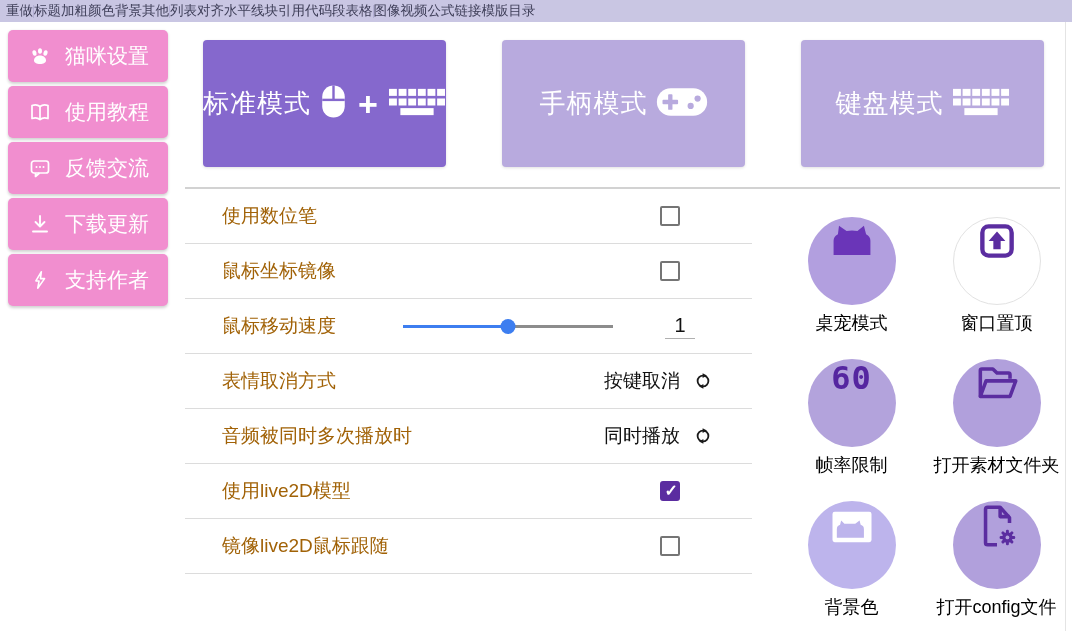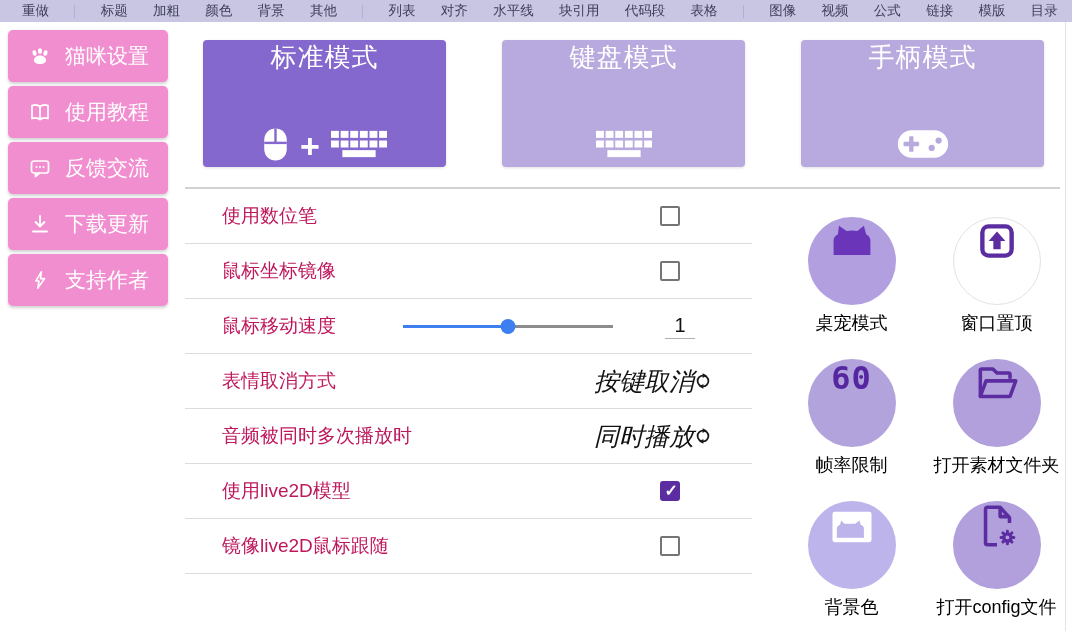--- a/index.html
+++ b/index.html
@@ -2,69 +2,69 @@
 <html><head>
 <meta charset="utf-8">
 <style>
   * { margin:0; padding:0; box-sizing:border-box; }
   html,body { width:1072px; height:631px; overflow:hidden; background:#fff;
     font-family:"Liberation Sans", sans-serif; }
   body { position:relative; }
 
   
   .toolbar { height:22px; background:#c9c6e3; display:flex; align-items:center;
-    justify-content:space-between; padding:0 14px 0 22px; font-size:13.5px; color:#3e3e58; }
+    padding:0 14px 0 6px; font-size:13.5px; color:#3e3e58; }
   .tb-item { white-space:nowrap; cursor:default; }
   .tb-sep { width:1px; height:13px; background:#b3afd4; }
 
   
   .sidebar { position:absolute; left:8px; top:30px; width:160px;
     display:flex; flex-direction:column; gap:4px;justify-content:center; }
   .side-btn { height:52px; background:#f18ecf; border-radius:5px; color:#fff;
     display:flex; align-items:center; padding-left:20px; gap:13px; font-size:21px;
     box-shadow:0 1.5px 3px rgba(0,0,0,.18); cursor:pointer; }
   .side-btn .icn { width:24px; height:24px; display:flex; align-items:center; justify-content:center; }
 
   
   .main { position:absolute; left:185px; top:22px; width:887px; bottom:0; }
   .modes { display:flex; gap:56px; padding:18px 0 0 18px; }
   .mode-btn { --btn-bg:#b8aade; width:243px; height:127px; border-radius:4px;
-    background:var(--btn-bg); color:#fff; display:flex; flex-direction:column;
-    align-items:center; justify-content:space-between; gap:8px; cursor:pointer;
+    background:var(--btn-bg); color:#fff; display:flex; 
+    align-items:center; justify-content:center; gap:8px; cursor:pointer;
     box-shadow:0 1px 3px rgba(0,0,0,.12); }
   .mode-btn.active { --btn-bg:#8568cd; }
   .mode-label { font-size:26px; letter-spacing:1px; }
   .mode-icons { display:flex; align-items:center; gap:10px; height:42px; }
   .plus-glyph { font-size:34px; font-weight:bold; line-height:38px; }
 
   .main-divider { height:2px; background:#d2d2d2; margin-top:20px; width:875px; }
 
   .content { display:flex; }
   .settings { width:567px; }
   .srow { height:55px; display:flex; align-items:center; border-bottom:1px solid #dcdcdc;
     padding-left:37px; }
-  .slabel { font-size:19px; color:#be185d; }
+  .slabel { font-size:19px; color:#a16207; }
   .spacer { flex:1; }
 
   .cb { width:20px; height:20px; border:2px solid #757575; border-radius:2px;
     background:#fff; margin-right:72px; position:relative; cursor:pointer; }
   .cb.checked { background:#5b2da0; border-color:#5b2da0; border-radius:3px; }
   .cb.checked::after { content:"✓"; position:absolute; left:2.5px; top:-2px;
     color:#fff; font-size:16px; font-weight:bold; }
 
   .slider { position:relative; width:210px; height:16px; margin-left:67px; cursor:pointer; }
   .track-l { position:absolute; left:0; top:6.5px; width:50%; height:3px; background:#3d7ef0; }
   .track-r { position:absolute; right:0; top:6.5px; width:50%; height:3px; background:#8c8c8c; }
   .thumb { position:absolute; left:50%; top:0.5px; width:15px; height:15px; border-radius:50%;
     background:#3d7ef0; transform:translateX(-50%); }
   .slider-value { margin-left:auto; margin-right:57px; width:30px; text-align:center;
     font-size:20px; color:#111; border-bottom:1px solid #b0b0b0; padding-bottom:1px; cursor:text; }
 
-  .sel { margin-left:auto; margin-right:40px; display:flex; align-items:center; gap:0;
-    font-size:25px; color:#111; cursor:pointer;font-style:italic; }
+  .sel { margin-left:auto; margin-right:40px; display:flex; align-items:center; gap:14px;
+    font-size:19px; color:#111; cursor:pointer; }
 
   
   .quick { margin-left:27px; padding-top:28px; display:grid;
     grid-template-columns:145px 145px; row-gap:24px; }
   .qcell { display:flex; flex-direction:column; align-items:center; gap:6px; }
   .circle { width:88px; height:88px; border-radius:50%; display:flex;
     justify-content:center; cursor:pointer; }
   .c-cat    { background:#b29fdf; }
   .c-pin    { background:#fff; border:1px solid #e2e2e2; }
   .c-60     { background:#b3a3dc; }
@@ -186,20 +186,34 @@
               <rect x="23" y="12" width="9" height="8"></rect>
               <rect x="34" y="12" width="9" height="8"></rect>
               <rect x="45" y="12" width="9" height="8"></rect>
               <rect x="56" y="12" width="9" height="8"></rect>
               <rect x="14" y="23" width="38" height="8"></rect>
             </svg>
         </span>
       </span>
     </div>
     <div class="mode-btn">
+      <span class="mode-label">手柄模式</span>
+      <span class="mode-icons">
+        <span>
+          <svg viewBox="0 0 60 34" width="52" height="30">
+              <rect x="1" y="1" width="58" height="32" rx="16" fill="#fff"></rect>
+              <rect x="14" y="8" width="5" height="18" rx="1" fill="var(--btn-bg)"></rect>
+              <rect x="7.5" y="14.5" width="18" height="5" rx="1" fill="var(--btn-bg)"></rect>
+              <circle cx="40" cy="21.5" r="3.6" fill="var(--btn-bg)"></circle>
+              <circle cx="48" cy="13" r="3.6" fill="var(--btn-bg)"></circle>
+            </svg>
+        </span>
+      </span>
+    </div>
+    <div class="mode-btn">
       <span class="mode-label">键盘模式</span>
       <span class="mode-icons">
         <span>
           <svg viewBox="0 0 66 32" width="58" height="28" fill="#fff">
               <rect x="1" y="1" width="9" height="8"></rect>
               <rect x="12" y="1" width="9" height="8"></rect>
               <rect x="23" y="1" width="9" height="8"></rect>
               <rect x="34" y="1" width="9" height="8"></rect>
               <rect x="45" y="1" width="9" height="8"></rect>
               <rect x="56" y="1" width="9" height="8"></rect>
@@ -207,34 +221,20 @@
               <rect x="12" y="12" width="9" height="8"></rect>
               <rect x="23" y="12" width="9" height="8"></rect>
               <rect x="34" y="12" width="9" height="8"></rect>
               <rect x="45" y="12" width="9" height="8"></rect>
               <rect x="56" y="12" width="9" height="8"></rect>
               <rect x="14" y="23" width="38" height="8"></rect>
             </svg>
         </span>
       </span>
     </div>
-    <div class="mode-btn">
-      <span class="mode-label">手柄模式</span>
-      <span class="mode-icons">
-        <span>
-          <svg viewBox="0 0 60 34" width="52" height="30">
-              <rect x="1" y="1" width="58" height="32" rx="16" fill="#fff"></rect>
-              <rect x="14" y="8" width="5" height="18" rx="1" fill="var(--btn-bg)"></rect>
-              <rect x="7.5" y="14.5" width="18" height="5" rx="1" fill="var(--btn-bg)"></rect>
-              <circle cx="40" cy="21.5" r="3.6" fill="var(--btn-bg)"></circle>
-              <circle cx="48" cy="13" r="3.6" fill="var(--btn-bg)"></circle>
-            </svg>
-        </span>
-      </span>
-    </div>
   </div>
 
   <div class="main-divider"></div>
 
   <div class="content">
 
     <div class="settings">
 
       <div class="srow">
         <span class="slabel">使用数位笔</span>

